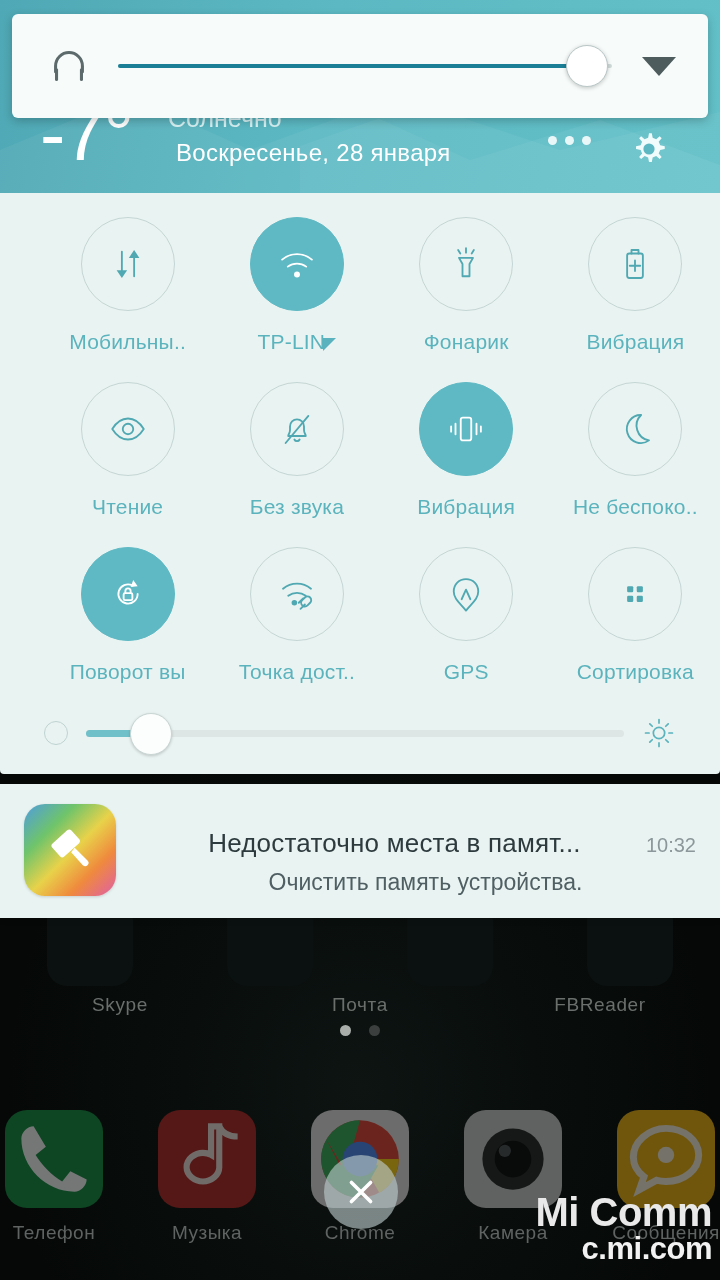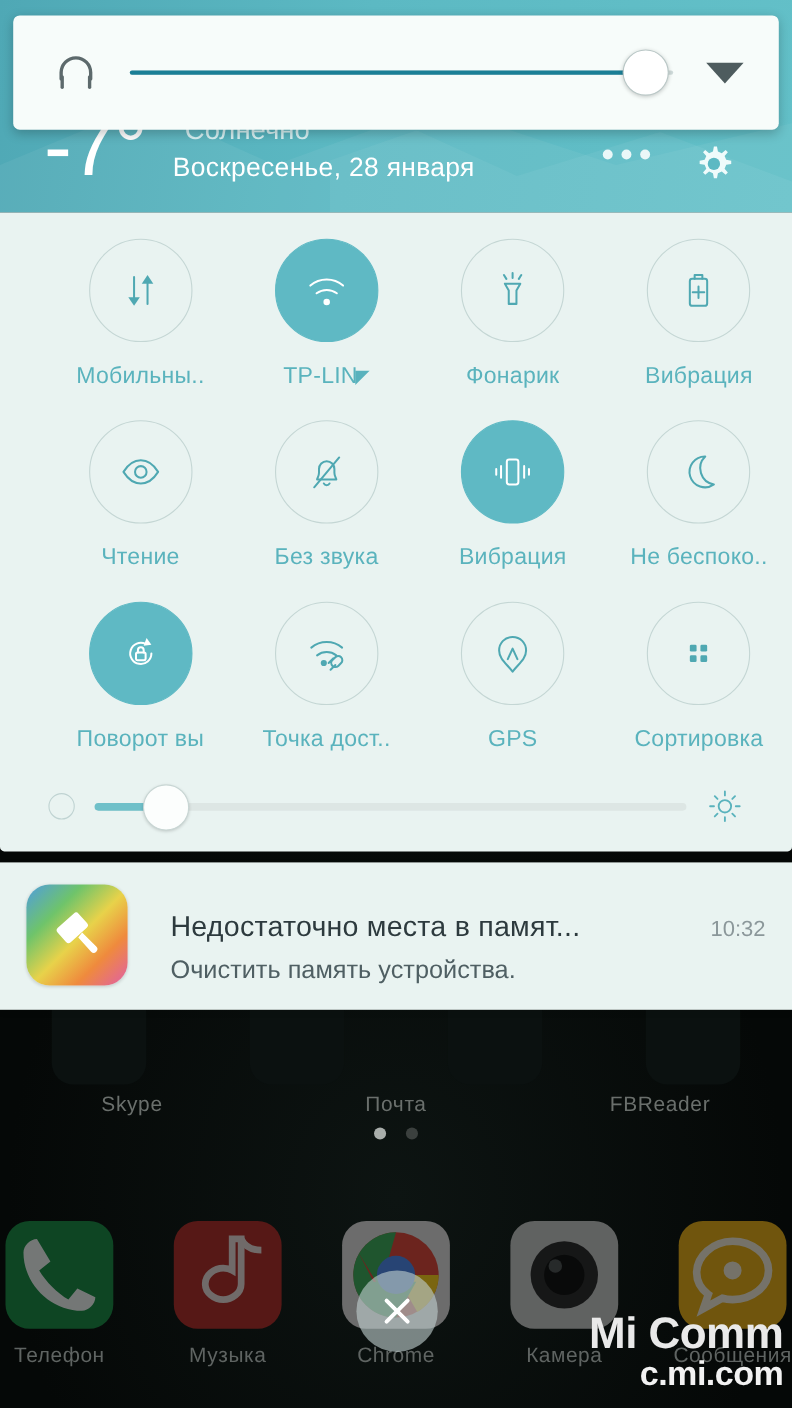--- a/index.html
+++ b/index.html
@@ -113,21 +113,21 @@
   .wx-temp {
     position:absolute; left:40px; top:96px;
     font-size:76px; color:#ffffff; line-height:1;
     letter-spacing:-2px; font-weight:300;
   }
   .wx-cond {
     position:absolute; left:168px; top:104px;
     font-size:25px; color:#d8f2f4;
   }
   .wx-date {
-    position:absolute; left:157px; top:139px;
+    position:absolute; left:176px; top:139px;
     font-size:24px; color:#ffffff; letter-spacing:.3px;
   }
   #hdr-more {
     position:absolute; left:548px; top:136px;
     display:flex; gap:8px; align-items:center;
   }
   #hdr-more i { width:9px; height:9px; border-radius:50%; background:#eaf7f8; display:block; }
   #hdr-gear {
     position:absolute; left:628px; top:128px; width:42px; height:42px;
   }
@@ -199,21 +199,21 @@
     display:flex; align-items:flex-start;
     box-shadow:0 2px 6px rgba(0,0,0,.10);
   }
   #notif-icon {
     width:92px; height:92px; border-radius:21px; flex:0 0 auto;
     background:linear-gradient(135deg,#4f9de0 0%,#6fc46a 28%,#e8d24a 52%,#ef8a3d 74%,#e05fa8 100%);
     display:flex; align-items:center; justify-content:center;
     box-shadow:0 1px 3px rgba(0,0,0,.15);
   }
   #notif-icon svg { width:56px; height:56px; }
-  #notif-text { flex:1; padding-left:39px; padding-top:6px; }
+  #notif-text { flex:1; padding-left:39px; padding-top:6px;text-align:center; }
   #notif-titlerow { display:flex; align-items:baseline; }
   #notif-title {
     flex:1; font-size:26px; color:#2d3a3e; letter-spacing:.2px;
     white-space:nowrap; overflow:hidden;
   }
   #notif-time { font-size:20px; color:#8b979a; padding-left:12px; flex:0 0 auto;margin-top:24px; }
   #notif-body { margin-top:10px; font-size:23px; color:#4f5f63; }
 
   
   #vol-dialog {

